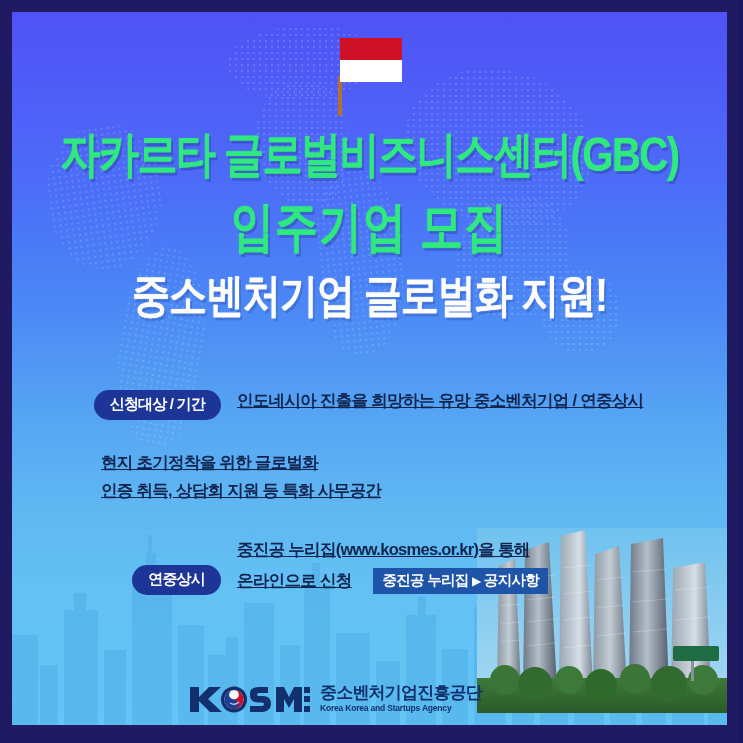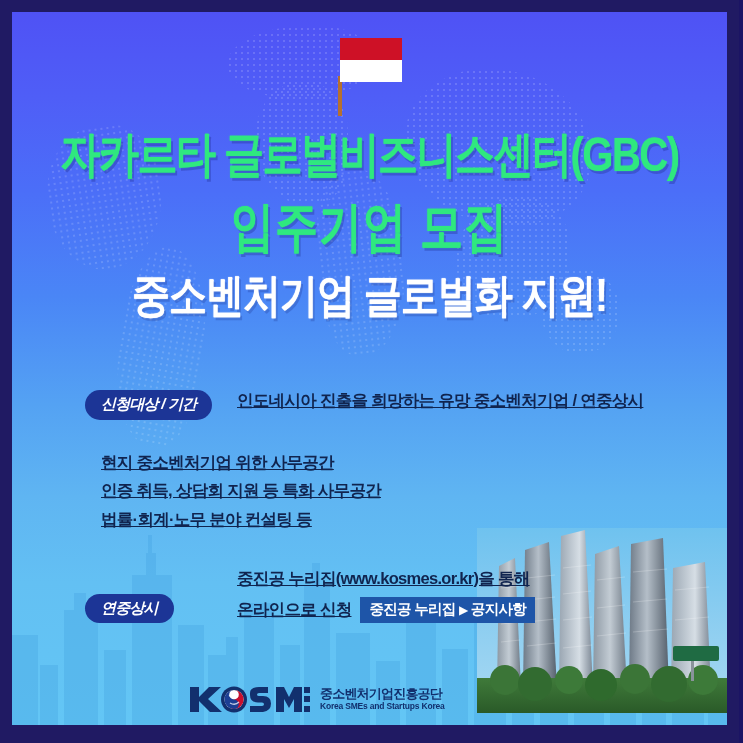--- a/index.html
+++ b/index.html
@@ -143,22 +143,21 @@
   }
   .info-row {
     display: flex;
     align-items: flex-start;
     margin-bottom: 14px;
   }
   .badge-col {
     width: 136px;
     flex: 0 0 136px;
     display: flex;
-    justify-content: flex-start;
-    font-style: italic;
+    justify-content: flex-end;
   }
   .badge {
     display: inline-block;
     background: #1c3596;
     color: #ffffff;
     font-size: 15px;
     font-weight: 700;
     letter-spacing: -0.8px;
     padding: 6px 16px 7px;
     border-radius: 16px;
@@ -186,21 +185,21 @@
   .row-3 .badge-col { padding-top: 26px; }
 
   .inline-chip {
     display: inline-block;
     background: #1e55a8;
     color: #ffffff;
     font-size: 14.5px;
     font-weight: 700;
     letter-spacing: -0.7px;
     padding: 3px 9px 4px;
-    margin-left: 9px;
+    margin-left: 22px;
     vertical-align: 1px;
     white-space: nowrap;
   }
   .inline-chip .tri { font-size: 12px; }
 
   
   .logo {
     position: absolute;
     left: 176px;
     top: 672px;
@@ -213,21 +212,21 @@
     align-items: center;
     line-height: 1;
   }
   .logo-txt {
     display: flex;
     flex-direction: column;
     justify-content: center;
     line-height: 1.1;
   }
   .logo-kr {
-    font-size: 13px;
+    font-size: 17px;
     font-weight: 700;
     color: #12306e;
     letter-spacing: -0.8px;
     white-space: nowrap;
   }
   .logo-en {
     font-size: 8.5px;
     font-weight: 700;
     color: #12306e;
     letter-spacing: -0.2px;
@@ -383,23 +382,22 @@
         <div class="badge-col">
           <span class="badge">신청대상 / 기간</span>
         </div>
         <div class="text-col">
           <p>인도네시아 진출을 희망하는 유망 중소벤처기업 / 연중상시</p>
         </div>
       </div>
 
       <div class="info-row row-2">
         <div class="text-col">
-          <p>현지 중소벤처기업 위한 사무공간</p>
+          <p>현지 초기정착을 위한 글로벌화</p>
           <p>인증 취득, 상담회 지원 등 특화 사무공간</p>
-          <p>법률·회계·노무 분야 컨설팅 등</p>
         </div>
       </div>
 
       <div class="info-row row-3">
         <div class="badge-col">
           <span class="badge">연중상시</span>
         </div>
         <div class="text-col">
           <p>중진공 누리집(www.kosmes.or.kr)을 통해</p>
           <p>
@@ -430,18 +428,18 @@
           <path d="M62,9 q0,-6 9,-6 h9 v6 h-9 q-2,0 -2,1.5 t2,1.5 h4 q8,0 8,7.5 T75,28 h-13 v-6 h12 q2,0 2,-1.8 t-2,-1.8 h-4 q-8,0 -8,-7.4 Z" fill="#12306e"></path>
 
           <path d="M88,3 h8 l5,10 l5,-10 h8 V28 h-8 V15 l-5,9 l-5,-9 V28 h-8 Z" fill="#12306e"></path>
 
           <path d="M116,3 h6 V9 h-6 Z M116,12 h6 v6 h-6 Z M116,22 h6 v6 h-6 Z" fill="#12306e"></path>
           <rect x="114" y="3" width="8" height="25" fill="#12306e" opacity="0"></rect>
         </svg>
       </div>
       <div class="logo-txt">
         <span class="logo-kr">중소벤처기업진흥공단</span>
-        <span class="logo-en">Korea SMEs and Startups Korea</span>
+        <span class="logo-en">Korea Korea and Startups Agency</span>
       </div>
     </div>
 
   </div>
 </div>
 
 </body></html>

